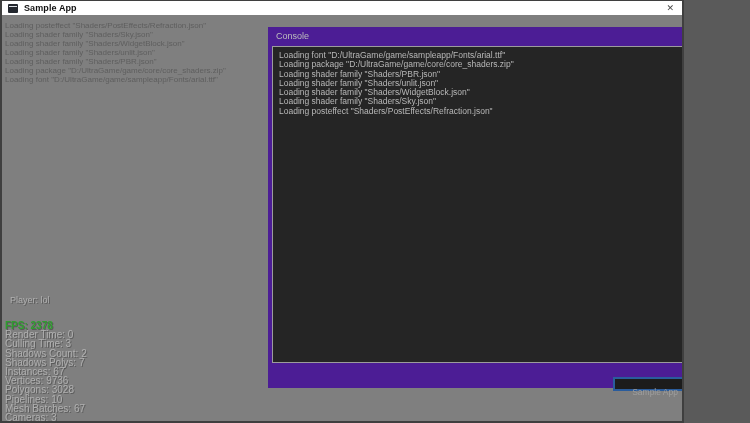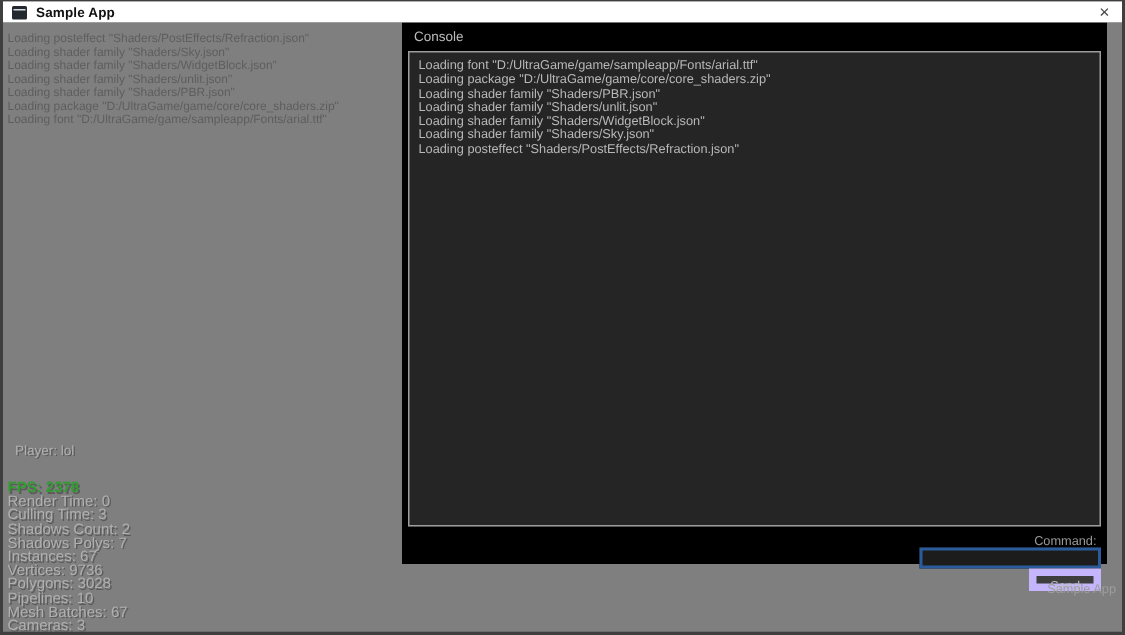--- a/index.html
+++ b/index.html
@@ -1,18 +1,18 @@
 <!DOCTYPE html>
 <html><head>
 <meta charset="utf-8">
 <style>
   * { margin:0; padding:0; box-sizing:border-box; }
   html,body { width:750px; height:423px; background:#5a5a5a; font-family:"Liberation Sans", sans-serif; }
   .window {
-    width:750px; height:423px;
+    width:684px; height:423px;
     border:2px solid #3f3f3f; border-top-width:1px;
     display:flex; flex-direction:column;
     background:#7f7f7f;
   }
   
   .titlebar {
     height:14px; background:#ffffff; flex:0 0 14px;
     display:flex; align-items:center; position:relative;
   }
   .app-icon {
@@ -32,22 +32,22 @@
 
   .left-log { position:absolute; left:3px; top:6px; color:#5e5e5e; font-size:8px; line-height:9px; white-space:nowrap; }
   .player  { position:absolute; left:8px; top:280px; color:#b0b0b0; font-size:9px;
              text-shadow:1px 1px 0 rgba(60,60,60,.55); }
   .stats   { position:absolute; left:3px; top:306px; font-size:10px; line-height:9.2px;
              color:#b0b0b0; text-shadow:1px 1px 0 rgba(60,60,60,.55); white-space:nowrap; }
   .fps     { color:#2f9e2f; font-weight:700; }
 
   
   .console {
-    position:absolute; left:266px; top:0; width:470px; height:361px;
-    background:#000000;
+    position:absolute; left:266px; top:12px; width:470px; height:361px;
+    background:#4c1d95;
   }
   .console-header {
     height:18px; line-height:18px; padding-left:8px;
     color:#bdbdbd; font-size:9px;
   }
   .console-log {
     position:absolute; left:4px; right:4px; top:19px; bottom:25px;
     background:#252525; border:1px solid #9c9c9c;
     padding:4px 6px; overflow:hidden;
     color:#b8b8b8; font-size:8.5px; line-height:9.3px; white-space:nowrap;

